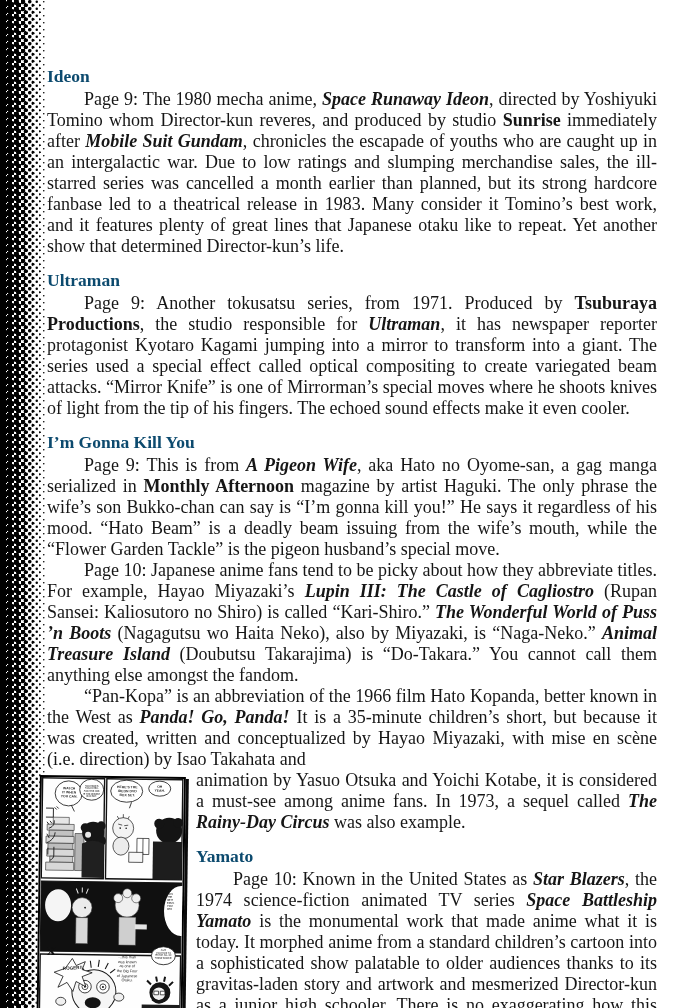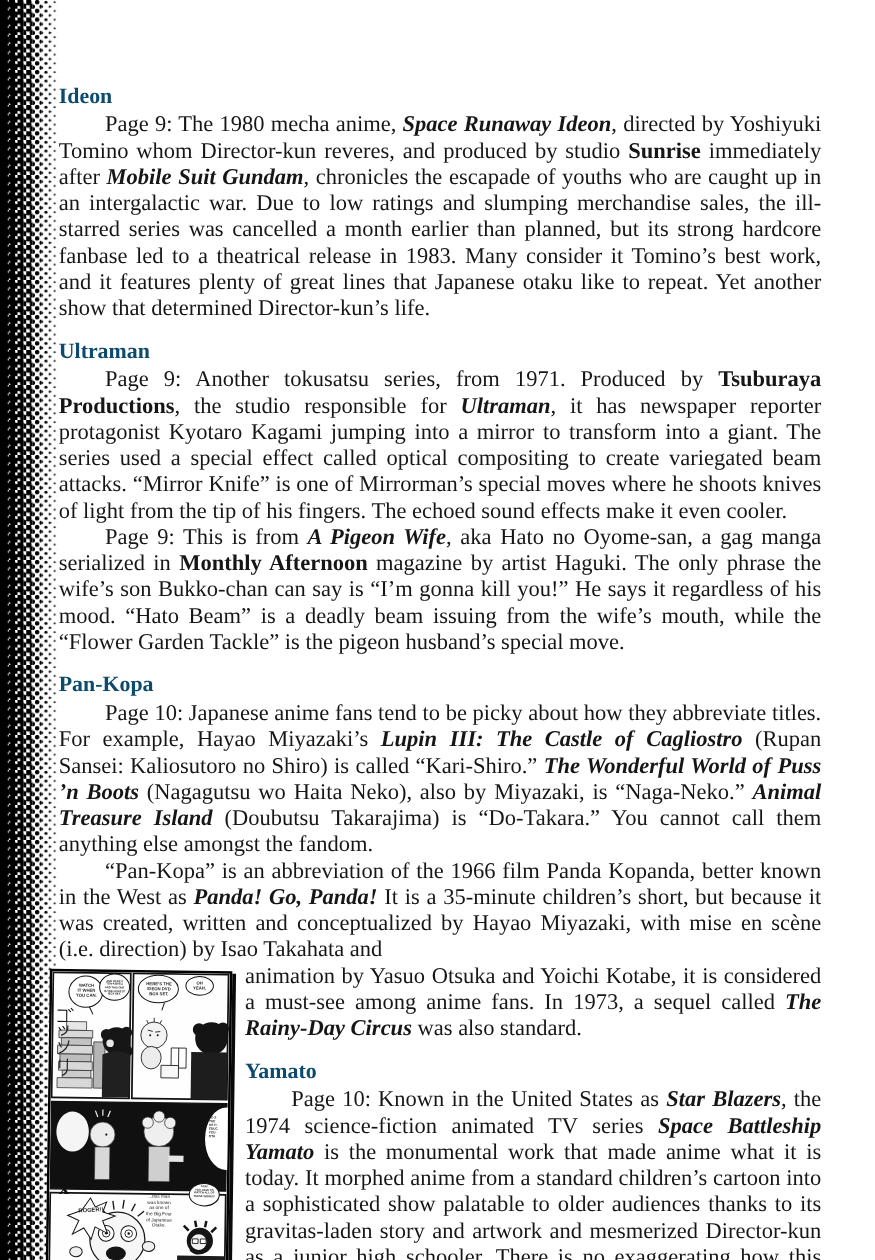--- a/index.html
+++ b/index.html
@@ -98,27 +98,27 @@
       <h2 class="first">Ideon</h2>
       <p><span>Page 9: The 1980 mecha anime, </span><span class="seg-bi">Space Runaway Ideon</span><span>, directed by Yoshiyuki Tomino whom Director-kun reveres, and produced by studio </span><span class="seg-b">Sunrise</span><span> immediately after </span><span class="seg-bi">Mobile Suit Gundam</span><span>, chronicles the escapade of youths who are caught up in an intergalactic war. Due to low ratings and slumping merchandise sales, the ill-starred series was cancelled a month earlier than planned, but its strong hardcore fanbase led to a theatrical release in 1983. Many consider it Tomino’s best work, and it features plenty of great lines that Japanese otaku like to repeat. Yet another show that determined Director-kun’s life.</span></p>
     </section>
 
     <section>
       <h2>Ultraman</h2>
       <p><span>Page 9: Another tokusatsu series, from 1971. Produced by </span><span class="seg-b">Tsuburaya Productions</span><span>, the studio responsible for </span><span class="seg-bi">Ultraman</span><span>, it has newspaper reporter protagonist Kyotaro Kagami jumping into a mirror to transform into a giant. The series used a special effect called optical compositing to create variegated beam attacks. “Mirror Knife” is one of Mirrorman’s special moves where he shoots knives of light from the tip of his fingers. The echoed sound effects make it even cooler.</span></p>
     </section>
 
     <section>
+      <h2>I’m Gonna Kill You</h2>
       <p><span>Page 9: This is from </span><span class="seg-bi">A Pigeon Wife</span><span>, aka </span><span class="seg-i">Hato no Oyome-san</span><span>, a gag manga serialized in </span><span class="seg-b">Monthly Afternoon</span><span> magazine by artist Haguki. The only phrase the wife’s son Bukko-chan can say is “I’m gonna kill you!” He says it regardless of his mood. “Hato Beam” is a deadly beam issuing from the wife’s mouth, while the “Flower Garden Tackle” is the pigeon husband’s special move.</span></p>
     </section>
 
     <section>
-      <h2>Pan-Kopa</h2>
       <p><span>Page 10: Japanese anime fans tend to be picky about how they abbreviate titles. For example, Hayao Miyazaki’s </span><span class="seg-bi">Lupin III: The Castle of Cagliostro</span><span> </span><span class="seg-i">(Rupan Sansei: Kaliosutoro no Shiro)</span><span> is called “Kari-Shiro.” </span><span class="seg-bi">The Wonderful World of Puss ’n Boots</span><span> </span><span class="seg-i">(Nagagutsu wo Haita Neko)</span><span>, also by Miyazaki, is “Naga-Neko.” </span><span class="seg-bi">Animal Treasure Island</span><span> </span><span class="seg-i">(Doubutsu Takarajima)</span><span> is “Do-Takara.” You cannot call them anything else amongst the fandom.</span></p>
-      <p><span>“Pan-Kopa” is an abbreviation of the 1966 film </span><span class="seg-i">Panda Kopanda</span><span>, better known in the West as </span><span class="seg-bi">Panda! Go, Panda!</span><span> It is a 35-minute children’s short, but because it was created, written and conceptualized by Hayao Miyazaki, with mise en scène (i.e. direction) by Isao Takahata and</span></p>
+      <p><span>“Pan-Kopa” is an abbreviation of the 1966 film </span><span class="seg-i">Hato Kopanda</span><span>, better known in the West as </span><span class="seg-bi">Panda! Go, Panda!</span><span> It is a 35-minute children’s short, but because it was created, written and conceptualized by Hayao Miyazaki, with mise en scène (i.e. direction) by Isao Takahata and</span></p>
 
       <div class="wrap">
 
         <figure class="manga">
           <div class="plate">
             <svg width="142" height="268" viewBox="0 0 142 268" aria-hidden="true">
 
               <rect x="0.8" y="0.8" width="62" height="100" fill="#fefefe" stroke="#111" stroke-width="1.4"></rect>
               <rect x="65" y="0.8" width="76" height="100" fill="#fefefe" stroke="#111" stroke-width="1.4"></rect>
 
@@ -253,21 +253,21 @@
 of Japanese
 Otaku.</div>
             <div class="bub t-b6">AGH!
 YOU HAVE TO
 WATCH ALL OF
 THESE WORKS!</div>
           </div>
 
         </figure>
 
-        <p class="cont"><span>animation by Yasuo Otsuka and Yoichi Kotabe, it is considered a must-see among anime fans. In 1973, a sequel called </span><span class="seg-bi">The Rainy-Day Circus</span><span> was also standard.</span></p>
+        <p class="cont"><span>animation by Yasuo Otsuka and Yoichi Kotabe, it is considered a must-see among anime fans. In 1973, a sequel called </span><span class="seg-bi">The Rainy-Day Circus</span><span> was also example.</span></p>
 
         <section>
           <h2>Yamato</h2>
           <p><span>Page 10: Known in the United States as </span><span class="seg-bi">Star Blazers</span><span>, the 1974 science-fiction animated TV series </span><span class="seg-bi">Space Battleship Yamato</span><span> is the monumental work that made anime what it is today. It morphed anime from a standard children’s cartoon into a sophisticated show palatable to older audiences thanks to its </span><span class="seg-i">gravitas</span><span>-laden story and artwork and mesmerized Director-kun as a junior high schooler. There is no exaggerating how this series awakened “anime fans” to their identities. This is yet another work that defined Director-kun’s life. There are three TV series, one TV special, and four movies, but the series Director-kun is recommending to Rompers is the original TV series.</span></p>
         </section>
 
       </div>
     </section>
 
   </main>

